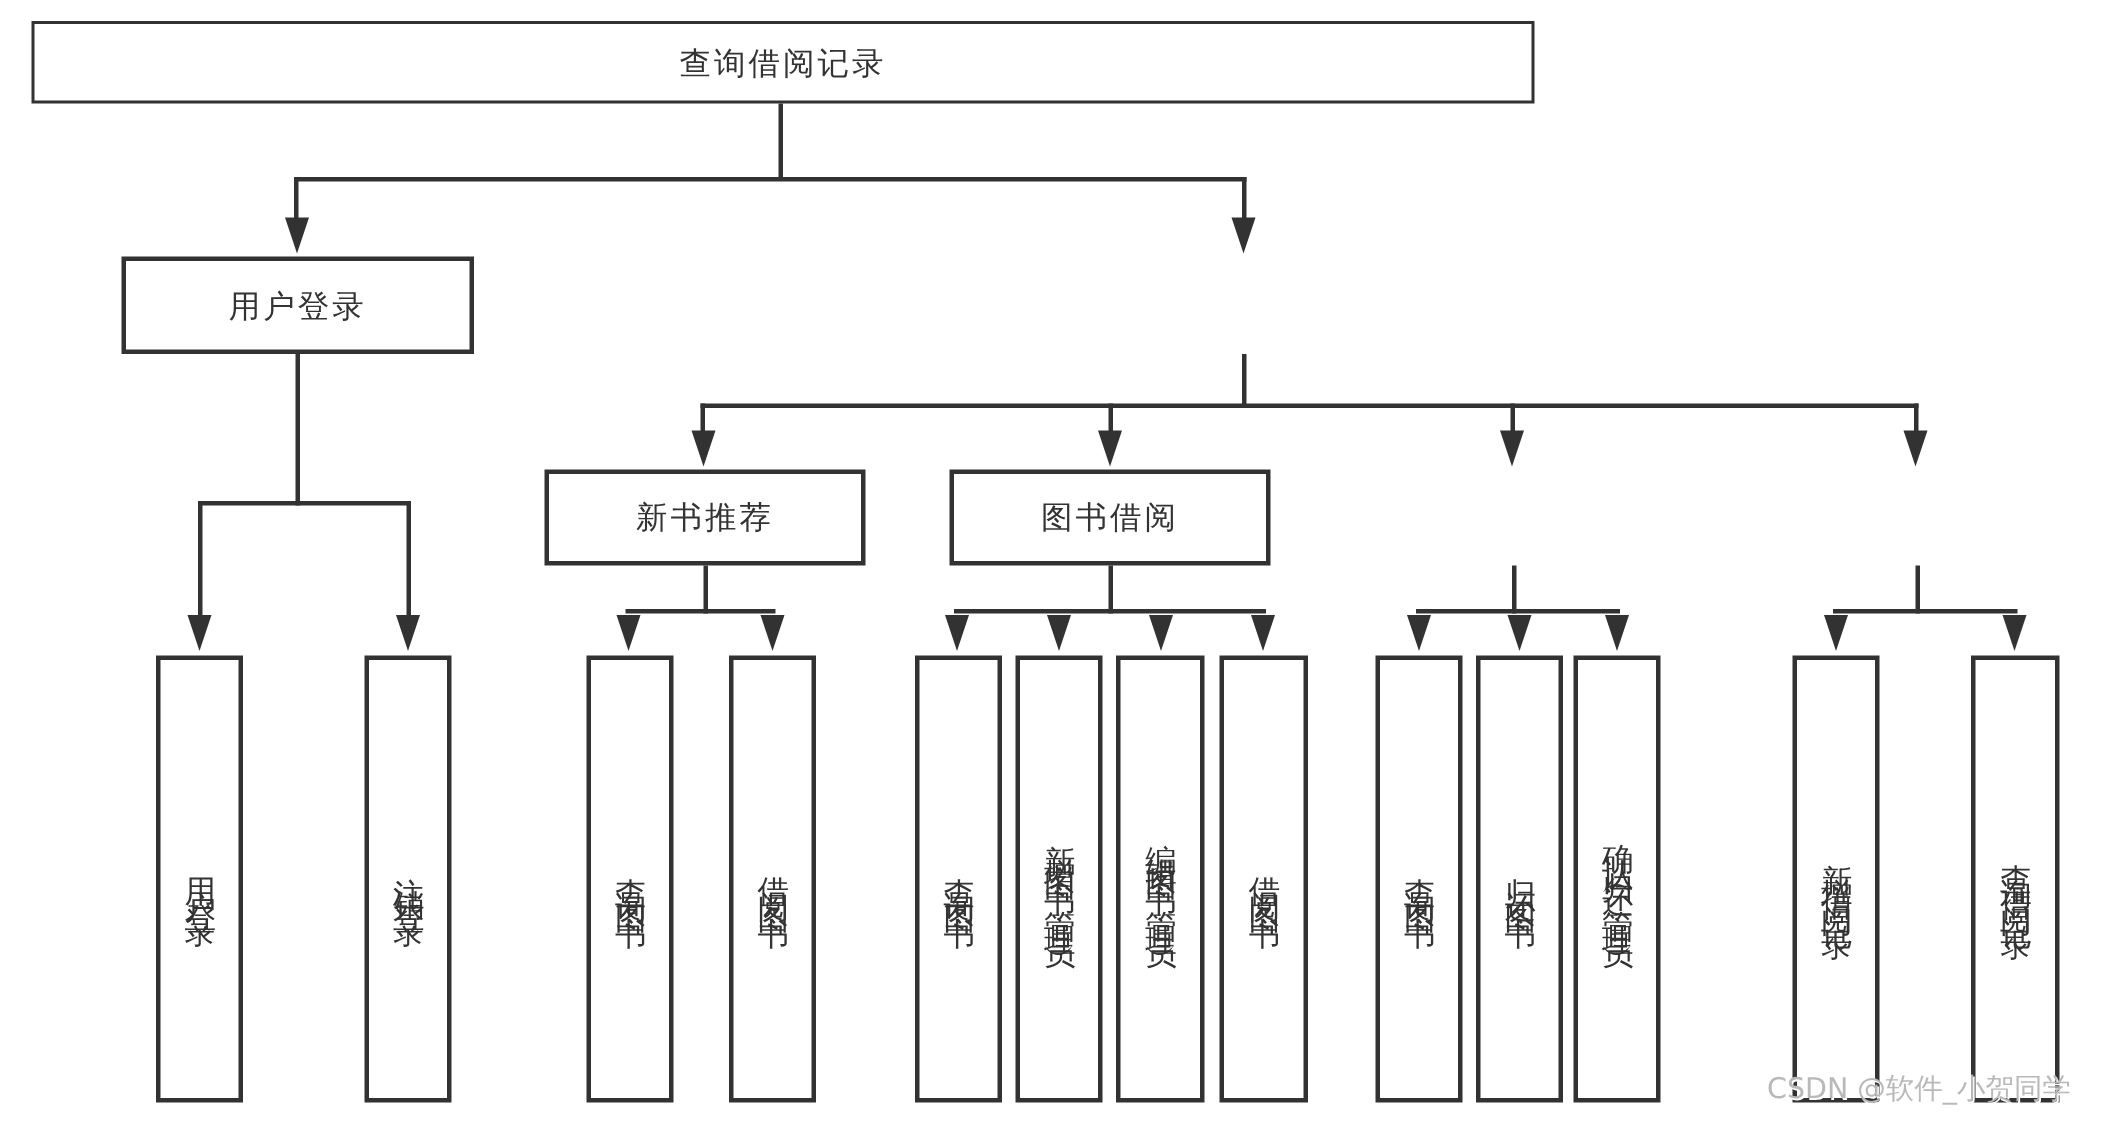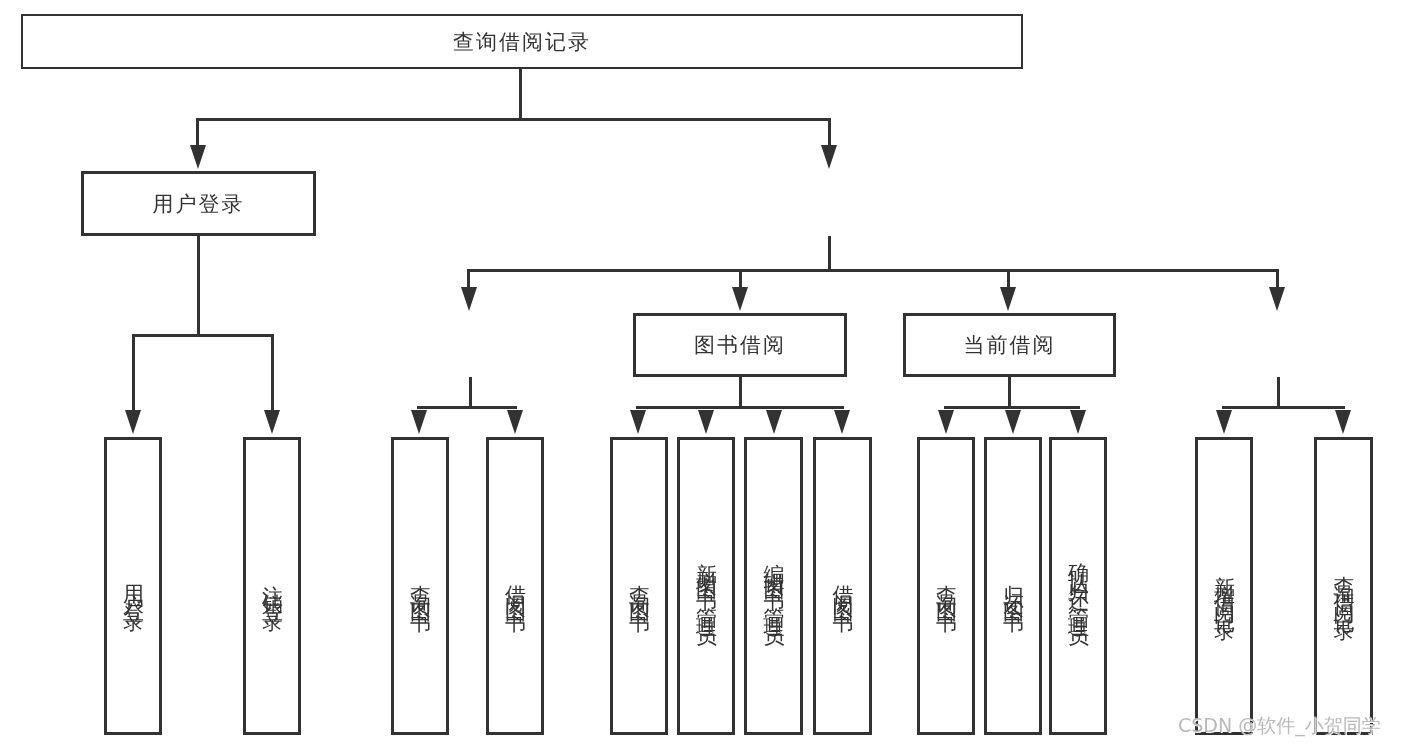--- a/index.html
+++ b/index.html
@@ -83,22 +83,22 @@
   <div class="hline" style="left:467px;top:269px;width:812px;"></div>
   <div class="vline" style="left:467px;top:269px;height:20px;"></div>
   <div class="arrow" style="left:461px;top:287px;"></div>
   <div class="vline" style="left:739px;top:269px;height:20px;"></div>
   <div class="arrow" style="left:732px;top:287px;"></div>
   <div class="vline" style="left:1007px;top:269px;height:20px;"></div>
   <div class="arrow" style="left:1000px;top:287px;"></div>
   <div class="vline" style="left:1276px;top:269px;height:20px;"></div>
   <div class="arrow" style="left:1269px;top:287px;"></div>
 
+  <div class="box" style="left:363px;top:313px;width:214px;height:64px;">新书推荐</div>
   <div class="box" style="left:633px;top:313px;width:214px;height:64px;">图书借阅</div>
-  <div class="box" style="left:903px;top:313px;width:213px;height:64px;">当前借阅</div>
 
   <div class="vline" style="left:469px;top:377px;height:32px;"></div>
   <div class="hline" style="left:417px;top:406px;width:100px;"></div>
   <div class="arrow" style="left:411px;top:410px;"></div>
   <div class="arrow" style="left:507px;top:410px;"></div>
 
   <div class="vline" style="left:739px;top:377px;height:32px;"></div>
   <div class="hline" style="left:636px;top:406px;width:208px;"></div>
   <div class="arrow" style="left:630px;top:410px;"></div>
   <div class="arrow" style="left:698px;top:410px;"></div>

